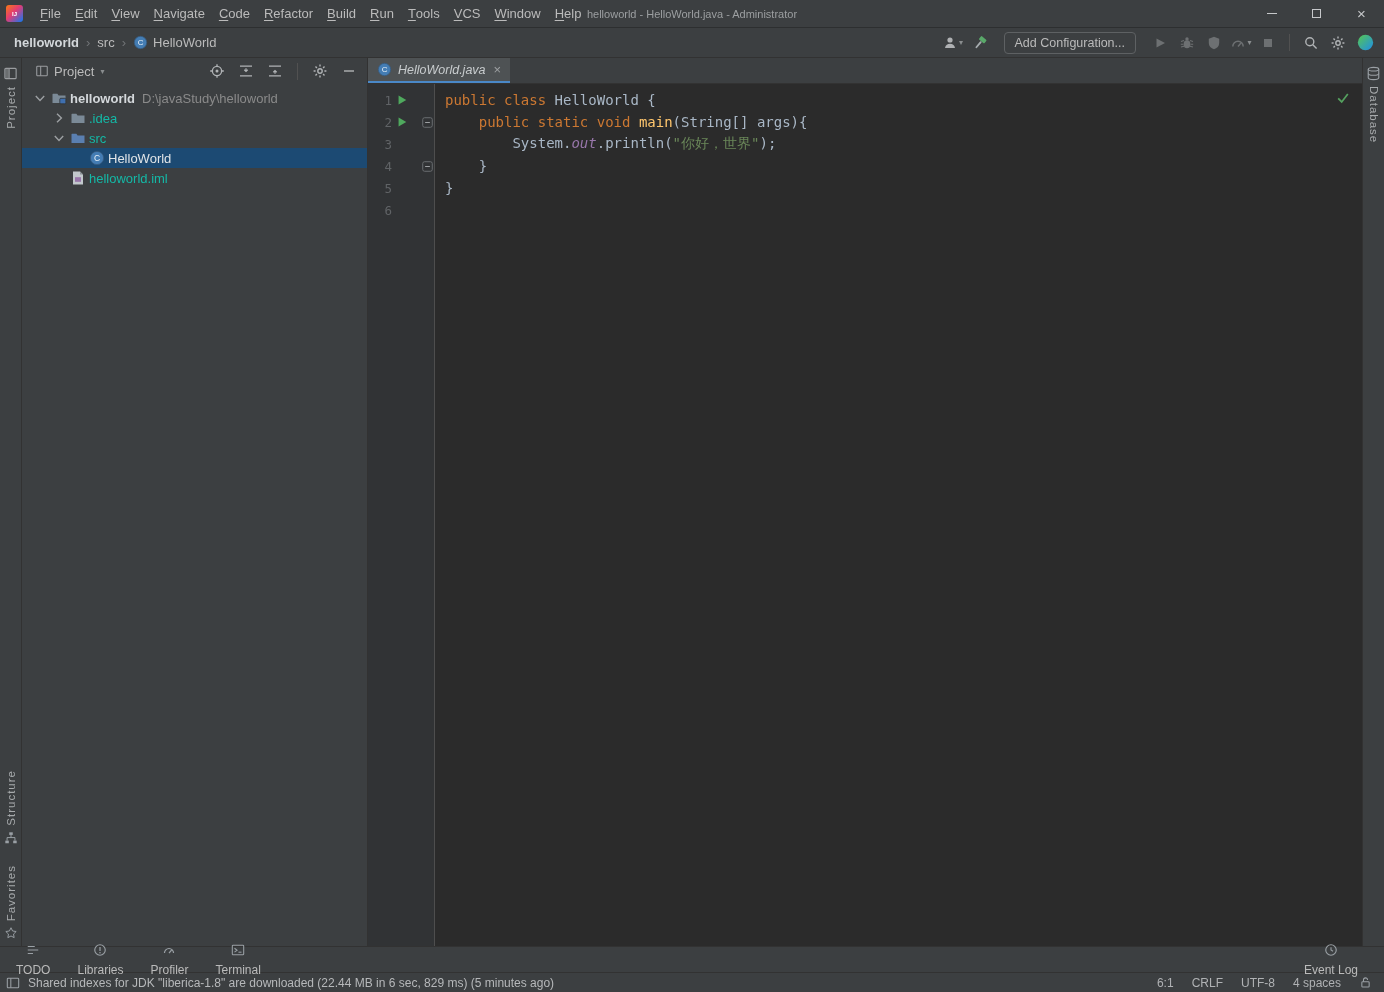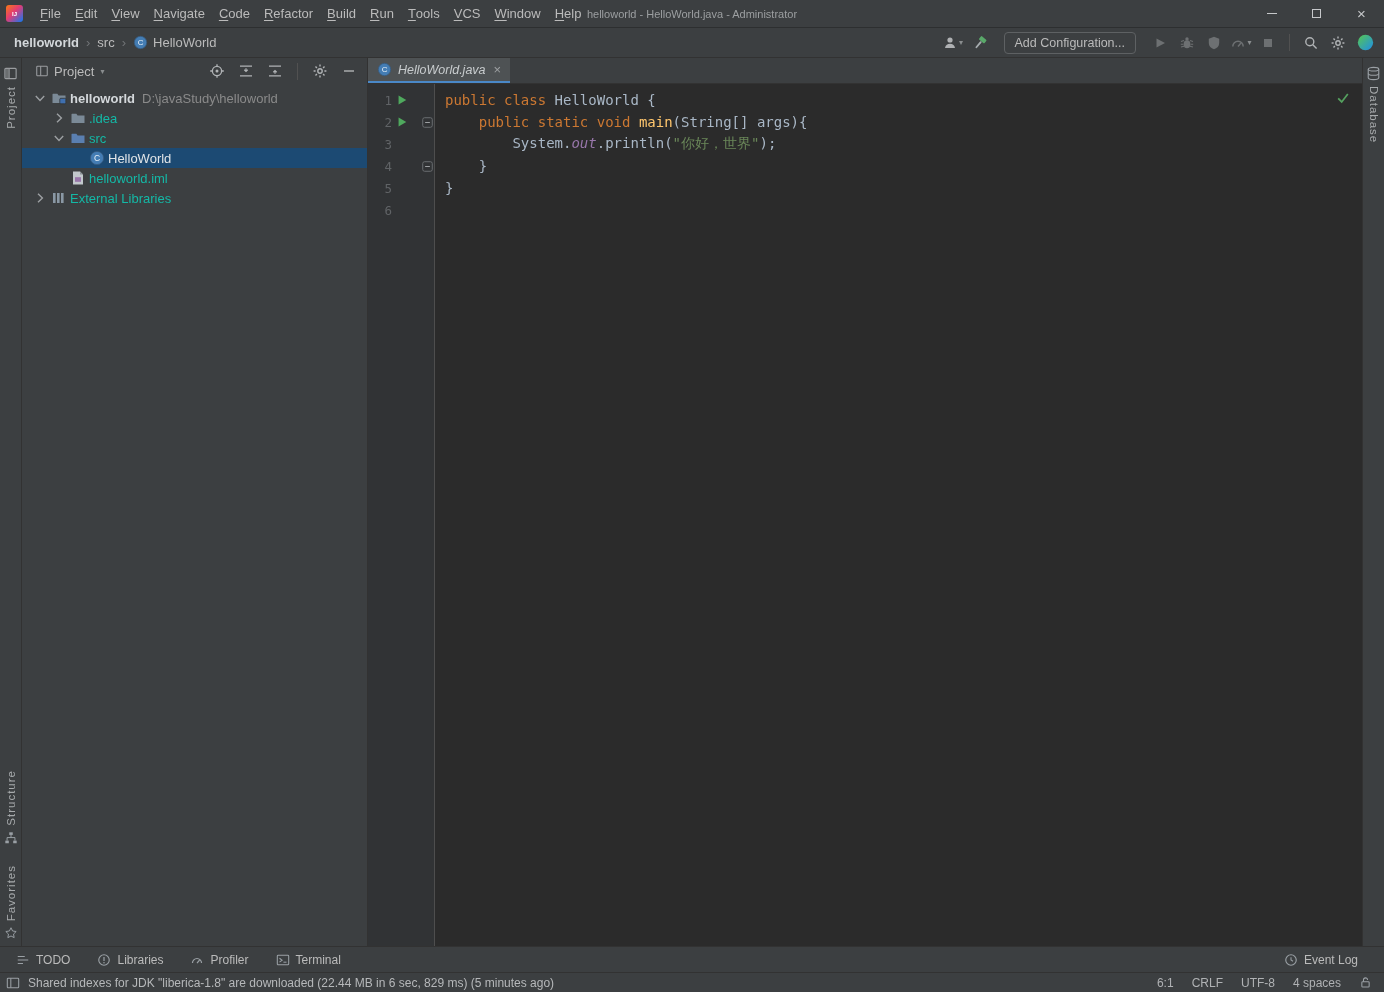--- a/index.html
+++ b/index.html
@@ -97,21 +97,21 @@
   .tk-fn { color:#ffc66d; }
   .tk-str { color:#6a8759; }
   .tk-fld { color:#9876aa; font-style:italic; }
   .tk-pl { color:#a9b7c6; }
   .inspection-check { position:absolute; top:7px; right:12px; }
 
   
   .bottombar { height:26px; background:#3c3f41; border-top:1px solid #323232;
     display:flex; align-items:center; padding:0 26px 0 16px; gap:27px;
     font-size:12px; }
-  .tool-item { display:flex; align-items:center; gap:6px; color:#bbb; }
+  .tool-item { display:flex; align-items:center; gap:6px; color:#bbb;flex-direction:column; }
   .bottom-spacer { flex:1; }
   .statusbar { height:20px; background:#3c3f41; border-top:1px solid #323232;
     display:flex; align-items:center; padding:0 12px 0 6px; font-size:12px;
     color:#b6b8ba; gap:8px; }
   .status-right { margin-left:auto; display:flex; align-items:center; gap:18px;
     color:#b0b2b4; }
   svg { display:block; }
 </style>
 </head>
 <body>
@@ -381,35 +381,20 @@
         <div class="tree-row" style="padding-left: 27px; align-items: center;">
           <span class="t-chevron"></span>
           <span class="t-icon">
             <svg width="16" height="16" viewBox="0 0 16 16">
               <path d="M3 1.5h7l3 3V14.5H3z" fill="#c2c8cc"></path>
               <path d="M10 1.5v3h3z" fill="#8d9398"></path>
               <rect x="5" y="7.2" width="6" height="4.6" fill="#9876aa"></rect>
             </svg>
           </span>
           <span class="t-label">helloworld.iml</span>
-        </div>
-        <div class="tree-row" style="padding-left: 8px;">
-          <span class="t-chevron">
-            <svg width="16" height="16" viewBox="0 0 16 16">
-              <path d="M6 3.8L10.4 8 6 12.2" fill="none" stroke="#9DA0A3" stroke-width="1.4"></path>
-            </svg>
-          </span>
-          <span class="t-icon">
-            <svg width="16" height="16" viewBox="0 0 16 16">
-              <rect x="2" y="3" width="2.6" height="10" fill="#8a98a5"></rect>
-              <rect x="6" y="3" width="2.6" height="10" fill="#8a98a5"></rect>
-              <rect x="10" y="3" width="2.6" height="10" fill="#8a98a5"></rect>
-            </svg>
-          </span>
-          <span class="t-label">External Libraries</span>
         </div>
       </div>
   </div>
 
   <div class="editor-region">
     <div class="tabbar">
       <div class="tab">
         <span>
             <svg width="15" height="15" viewBox="0 0 16 16">
               <circle cx="8" cy="8" r="6.6" fill="#447db4" stroke="#36597e" stroke-width="0.8"></circle>

